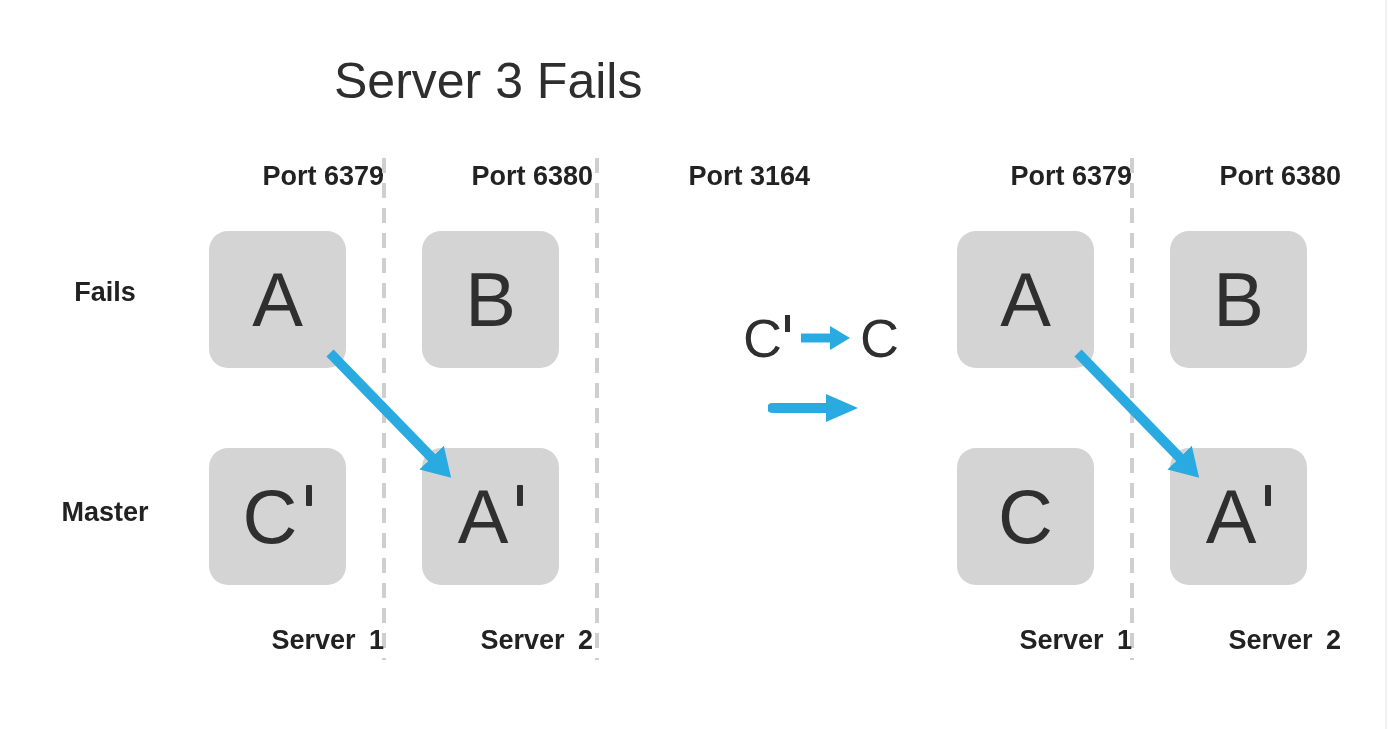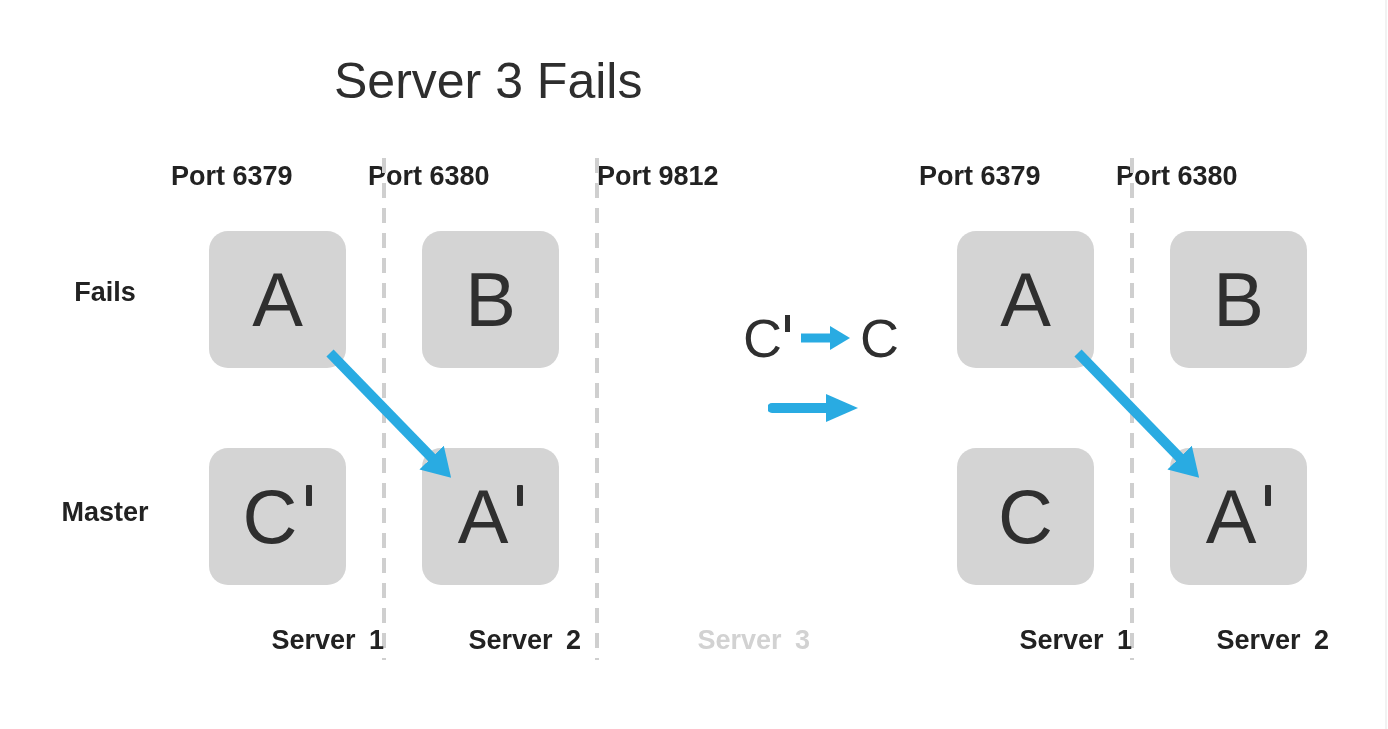--- a/index.html
+++ b/index.html
@@ -22,30 +22,30 @@
     font-size:27px; font-weight:700; color:#222; line-height:30px;
   }
   .row-label.master  { top:277px; }
   .row-label.replica { top:497px; }
 
   .group { position:absolute; top:155px; height:510px; }
   .group.before { left:171px;  width:639px; }
   .group.after  { left:919px;  width:426px; }
 
   .col-label {
-    position:absolute; top:6px; width:213px; text-align:left;
+    position:absolute; top:6px; width:213px; text-align:right;
     font-size:27px; font-weight:700; color:#222; line-height:30px; white-space:nowrap;
   }
   .server-label {
     position:absolute; top:471px; width:213px; text-align:right;
     font-size:27px; font-weight:700; color:#222; line-height:28px;
     word-spacing:6px; white-space:nowrap;
   }
   .server-label.failed { color:#d2d2d2; }
-  .at0 { left:0; } .at1 { left:197px; } .at2 { left:426px; }
+  .at0 { left:0; } .at1 { left:209px; } .at2 { left:426px; }
 
   .divider {
     position:absolute; top:3px; width:4px; height:502px;
     background:repeating-linear-gradient(to bottom, #cfcfcf 0px, #cfcfcf 15px, transparent 15px, transparent 25px);
   }
   .div0 { left:211px; } .div1 { left:424px; }
 
   .box {
     position:absolute; width:137px; height:137px;
     background:#d4d4d4; border-radius:19px;
@@ -85,21 +85,21 @@
 <div class="canvas">
 
   <div class="diagram-title">Server 3 Fails</div>
 
   <div class="row-label master">Fails</div>
   <div class="row-label replica">Master</div>
 
   <div class="group before">
     <div class="col-label at0">Port 6379</div>
     <div class="col-label at1">Port 6380</div>
-    <div class="col-label at2">Port 9812</div>
+    <div class="col-label at2">Port 3164</div>
 
     <div class="divider div0"></div>
     <div class="divider div1"></div>
 
     <div class="box row-master c0">
         <span class="letter">A</span>
       </div>
     <div class="box row-master c1">
         <span class="letter">B</span>
       </div>
@@ -108,21 +108,20 @@
         <span class="letter">C</span>
         <span class="prime">'</span>
       </div>
     <div class="box row-replica c1">
         <span class="letter">A</span>
         <span class="prime">'</span>
       </div>
 
     <div class="server-label at0">Server 1</div>
     <div class="server-label at1">Server 2</div>
-    <div class="server-label at2 failed">Server 3</div>
   </div>
 
   <svg class="arrow-svg fail-arrow-left" width="140" height="142" viewBox="0 0 140 142">
     <defs>
       <marker id="head1" markerWidth="2.8" markerHeight="3.4" refX="0.2" refY="1.7" orient="auto">
         <path d="M0,0 L2.8,1.7 L0,3.4 Z" fill="#29abe2"></path>
       </marker>
     </defs>
     <line x1="8" y1="8" x2="111" y2="114" stroke="#29abe2" stroke-width="10" marker-end="url(#head1)"></line>
   </svg>

